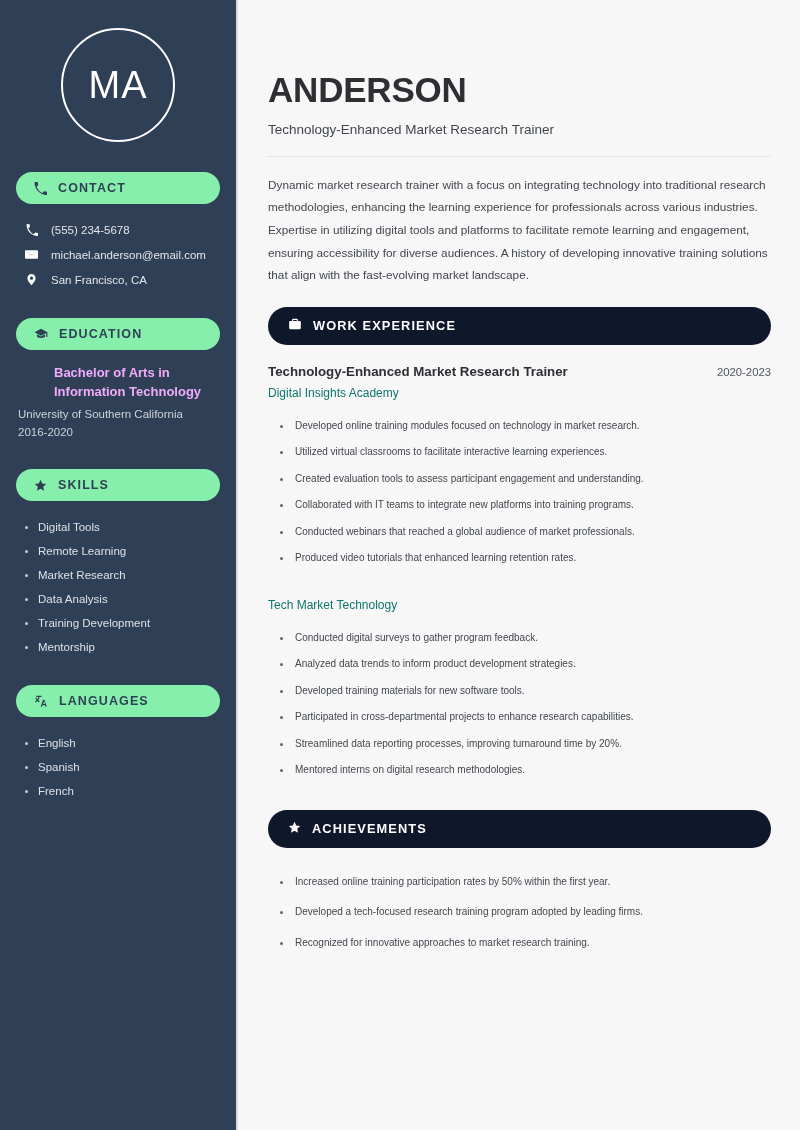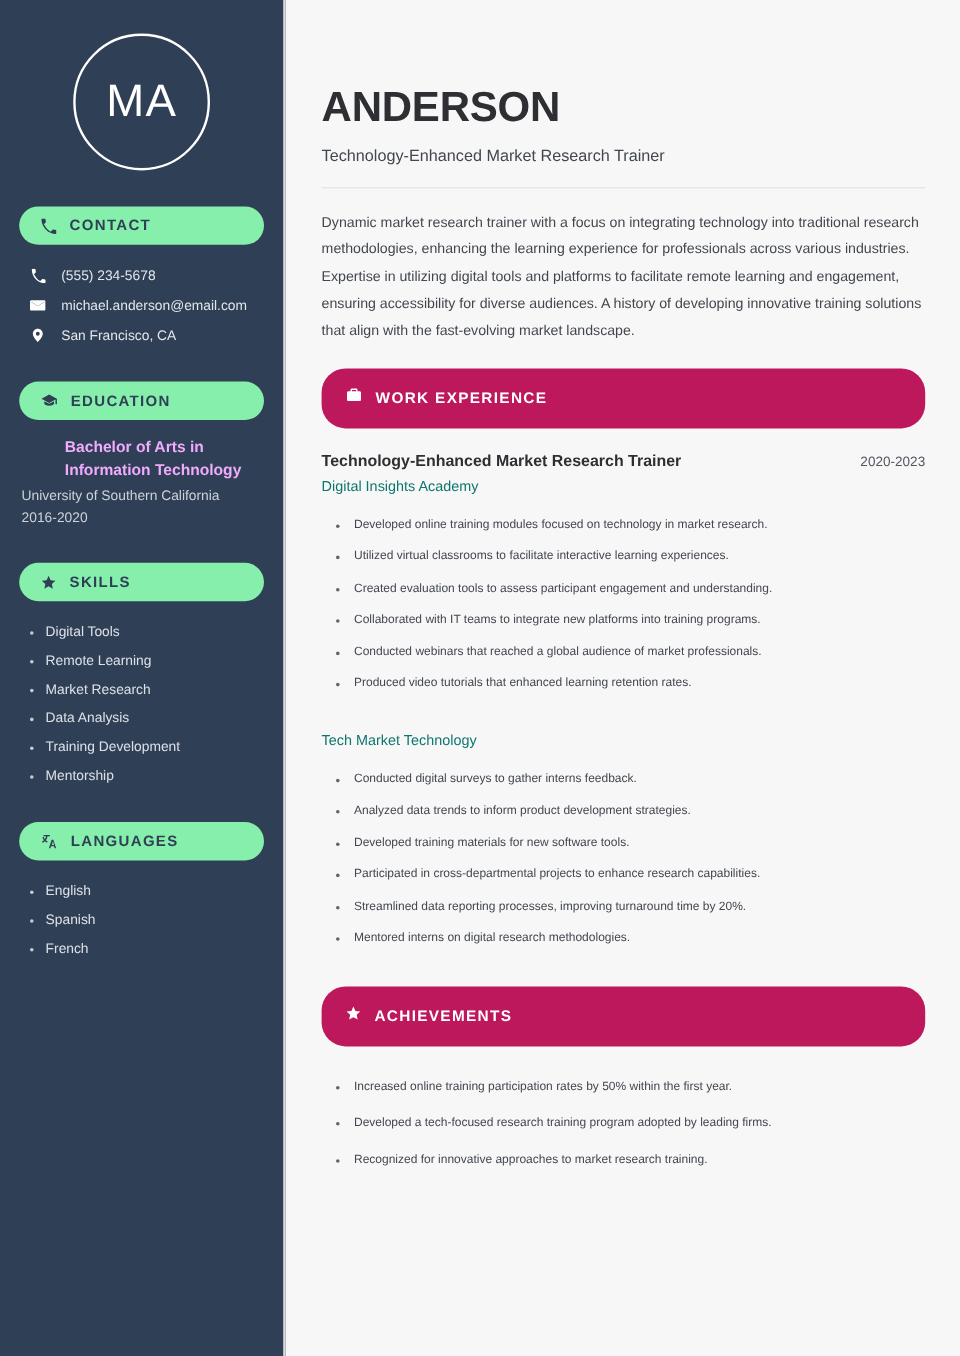--- a/index.html
+++ b/index.html
@@ -116,23 +116,23 @@
     margin:19px 0 17px 0;
   }
   .summary {
     color:#42474e;
     font-size:11.8px;
     line-height:1.92;
     margin-bottom:20px;
   }
 
   .bar {
-    background:#be185d;
+    background:#0f172a;
     border-radius:20px;
-    height:50px;
+    height:38px;
     display:flex; align-items:center;
     gap:11px;
     padding:0 20px;
     margin-bottom:19px;
   }
   .bar .bar-label {
     color:#ffffff;
     font-size:12.8px;
     font-weight:bold;
     letter-spacing:1.1px;
@@ -298,21 +298,21 @@
       <li>Created evaluation tools to assess participant engagement and understanding.</li>
       <li>Collaborated with IT teams to integrate new platforms into training programs.</li>
       <li>Conducted webinars that reached a global audience of market professionals.</li>
       <li>Produced video tutorials that enhanced learning retention rates.</li>
     </ul>
 
     <div class="job">
       <div class="job-company">Tech Market Technology</div>
     </div>
     <ul class="main-list">
-      <li>Conducted digital surveys to gather interns feedback.</li>
+      <li>Conducted digital surveys to gather program feedback.</li>
       <li>Analyzed data trends to inform product development strategies.</li>
       <li>Developed training materials for new software tools.</li>
       <li>Participated in cross-departmental projects to enhance research capabilities.</li>
       <li>Streamlined data reporting processes, improving turnaround time by 20%.</li>
       <li>Mentored interns on digital research methodologies.</li>
     </ul>
 
     <div class="bar">
       <span class="ico">
         <svg width="13" height="13" viewBox="0 0 24 24" fill="#ffffff">

